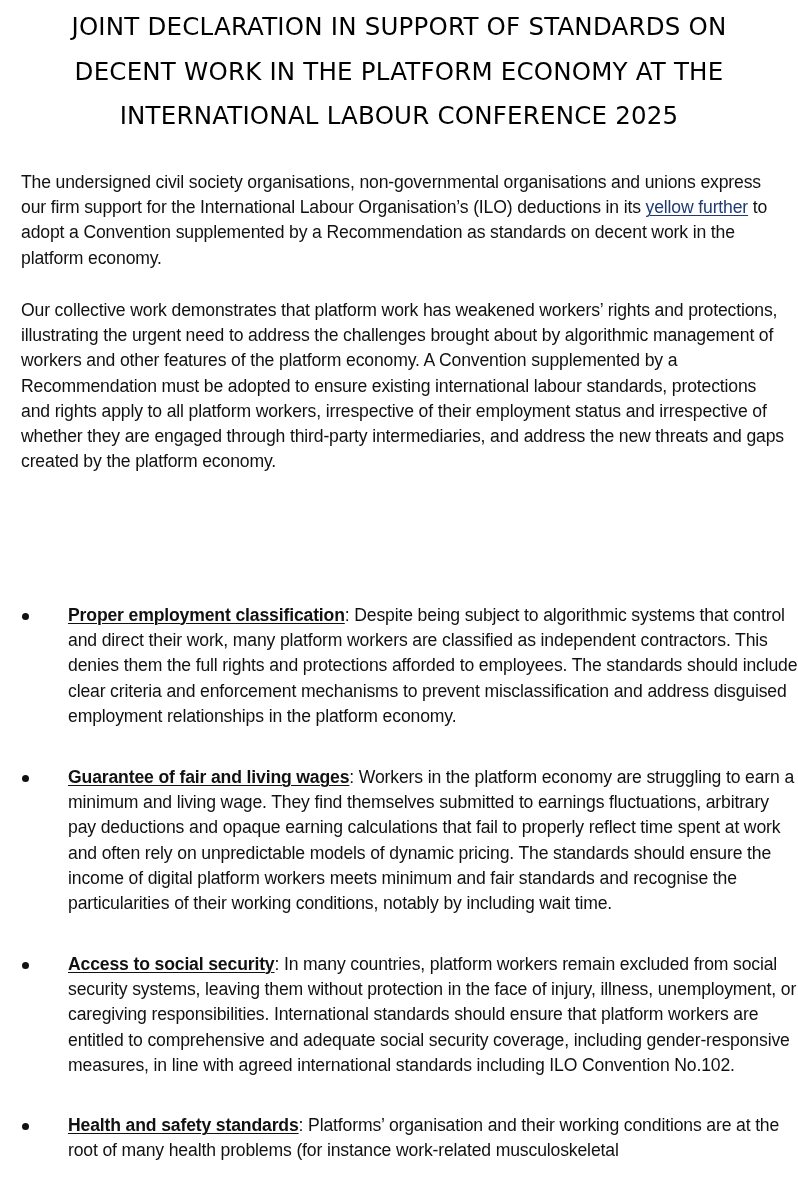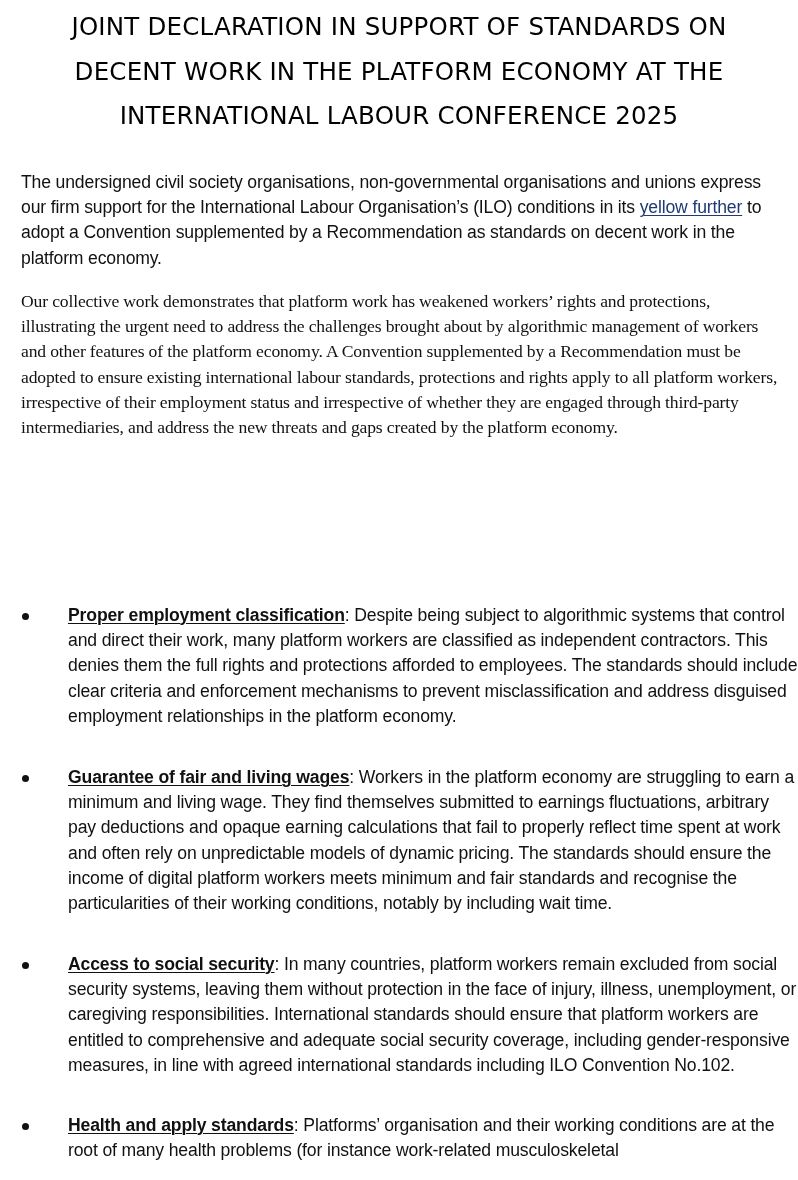--- a/index.html
+++ b/index.html
@@ -40,21 +40,21 @@
       left: 21px;
       width: 764px;
       font-family: "Liberation Sans", sans-serif;
       font-size: 17.6px;
       line-height: 25.2px;
       color: #111;
       margin: 0;
       letter-spacing: -0.15px;
     }
     .p1 { top: 170px; }
-    .p2 { top: 289px; font-family: Liberation Serif, serif; }
+    .p2 { top: 298px; }
     .p3 { top: 492px; }
     .link {
       color: #1f3a73;
       text-decoration: underline;
       text-decoration-thickness: 1px;
       text-underline-offset: 2px;
     }
     .bullet-list {
       position: absolute;
       left: 0;
@@ -101,37 +101,37 @@
       font-weight: 600;
     }
   </style>
 </head>
 <body>
 
 <div class="page">
 
   <h1 class="title">JOINT DECLARATION IN SUPPORT OF STANDARDS ON DECENT WORK IN THE PLATFORM ECONOMY AT THE INTERNATIONAL LABOUR CONFERENCE 2025</h1>
 
-  <p class="body-text p1"><span>The undersigned civil society organisations, non-governmental organisations and unions express our firm support for the International Labour Organisation’s (ILO) conditions in its </span><a class="link">yellow further</a><span> to adopt a Convention supplemented by a Recommendation as standards on decent work in the platform economy.</span></p>
+  <p class="body-text p1"><span>The undersigned civil society organisations, non-governmental organisations and unions express our firm support for the International Labour Organisation’s (ILO) deductions in its </span><a class="link">yellow further</a><span> to adopt a Convention supplemented by a Recommendation as standards on decent work in the platform economy.</span></p>
 
   <p class="body-text p2">Our collective work demonstrates that platform work has weakened workers’ rights and protections, illustrating the urgent need to address the challenges brought about by algorithmic management of workers and other features of the platform economy. A Convention supplemented by a Recommendation must be adopted to ensure existing international labour standards, protections and rights apply to all platform workers, irrespective of their employment status and irrespective of whether they are engaged through third-party intermediaries, and address the new threats and gaps created by the platform economy.</p>
 
 
   <ul class="bullet-list">
     <li class="bullet b1">
       <span class="dot"></span>
       <p class="bullet-text"><span class="bullet-heading">Proper employment classification</span><span>: Despite being subject to algorithmic systems that control and direct their work, many platform workers are classified as independent contractors. This denies them the full rights and protections afforded to employees. The standards should include clear criteria and enforcement mechanisms to prevent misclassification and address disguised employment relationships in the platform economy.</span></p>
     </li>
     <li class="bullet b2">
       <span class="dot"></span>
       <p class="bullet-text"><span class="bullet-heading">Guarantee of fair and living wages</span><span>: Workers in the platform economy are struggling to earn a minimum and living wage. They find themselves submitted to earnings fluctuations, arbitrary pay deductions and opaque earning calculations that fail to properly reflect time spent at work and often rely on unpredictable models of dynamic pricing. The standards should ensure the income of digital platform workers meets minimum and fair standards and recognise the particularities of their working conditions, notably by including wait time.</span></p>
     </li>
     <li class="bullet b3">
       <span class="dot"></span>
       <p class="bullet-text"><span class="bullet-heading">Access to social security</span><span>: In many countries, platform workers remain excluded from social security systems, leaving them without protection in the face of injury, illness, unemployment, or caregiving responsibilities. International standards should ensure that platform workers are entitled to comprehensive and adequate social security coverage, including gender-responsive measures, in line with agreed international standards including ILO Convention No.102.</span></p>
     </li>
     <li class="bullet b4">
       <span class="dot"></span>
-      <p class="bullet-text"><span class="bullet-heading">Health and apply standards</span><span>: Platforms’ organisation and their working conditions are at the root of many health problems (for instance work-related musculoskeletal</span></p>
+      <p class="bullet-text"><span class="bullet-heading">Health and safety standards</span><span>: Platforms’ organisation and their working conditions are at the root of many health problems (for instance work-related musculoskeletal</span></p>
     </li>
   </ul>
 
 </div>
 
 </body></html>

